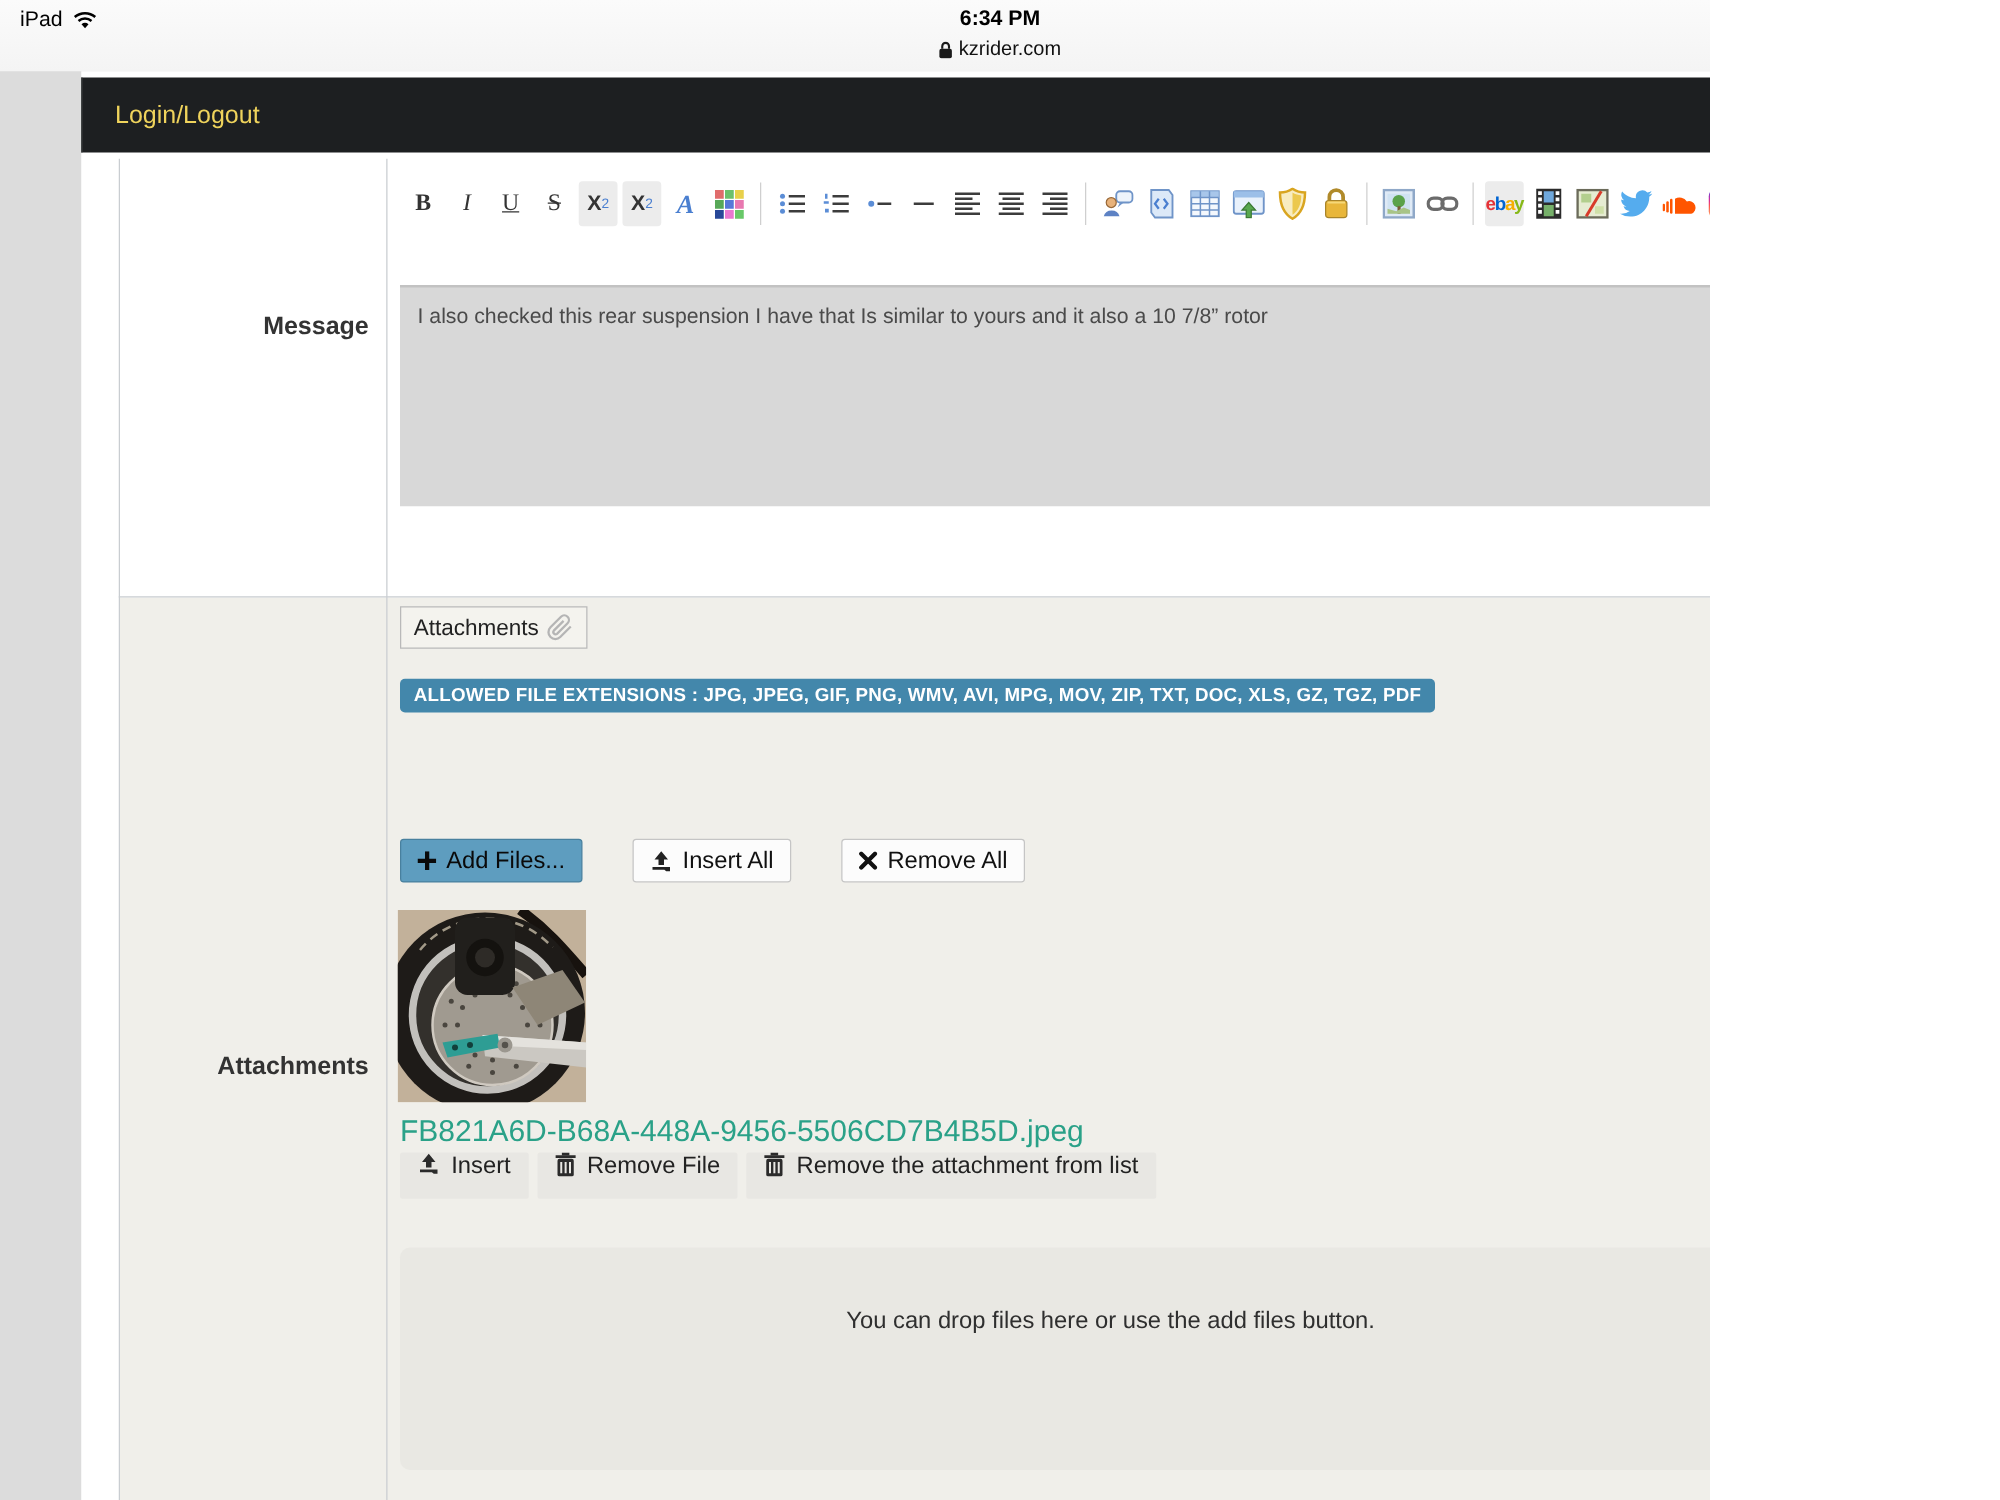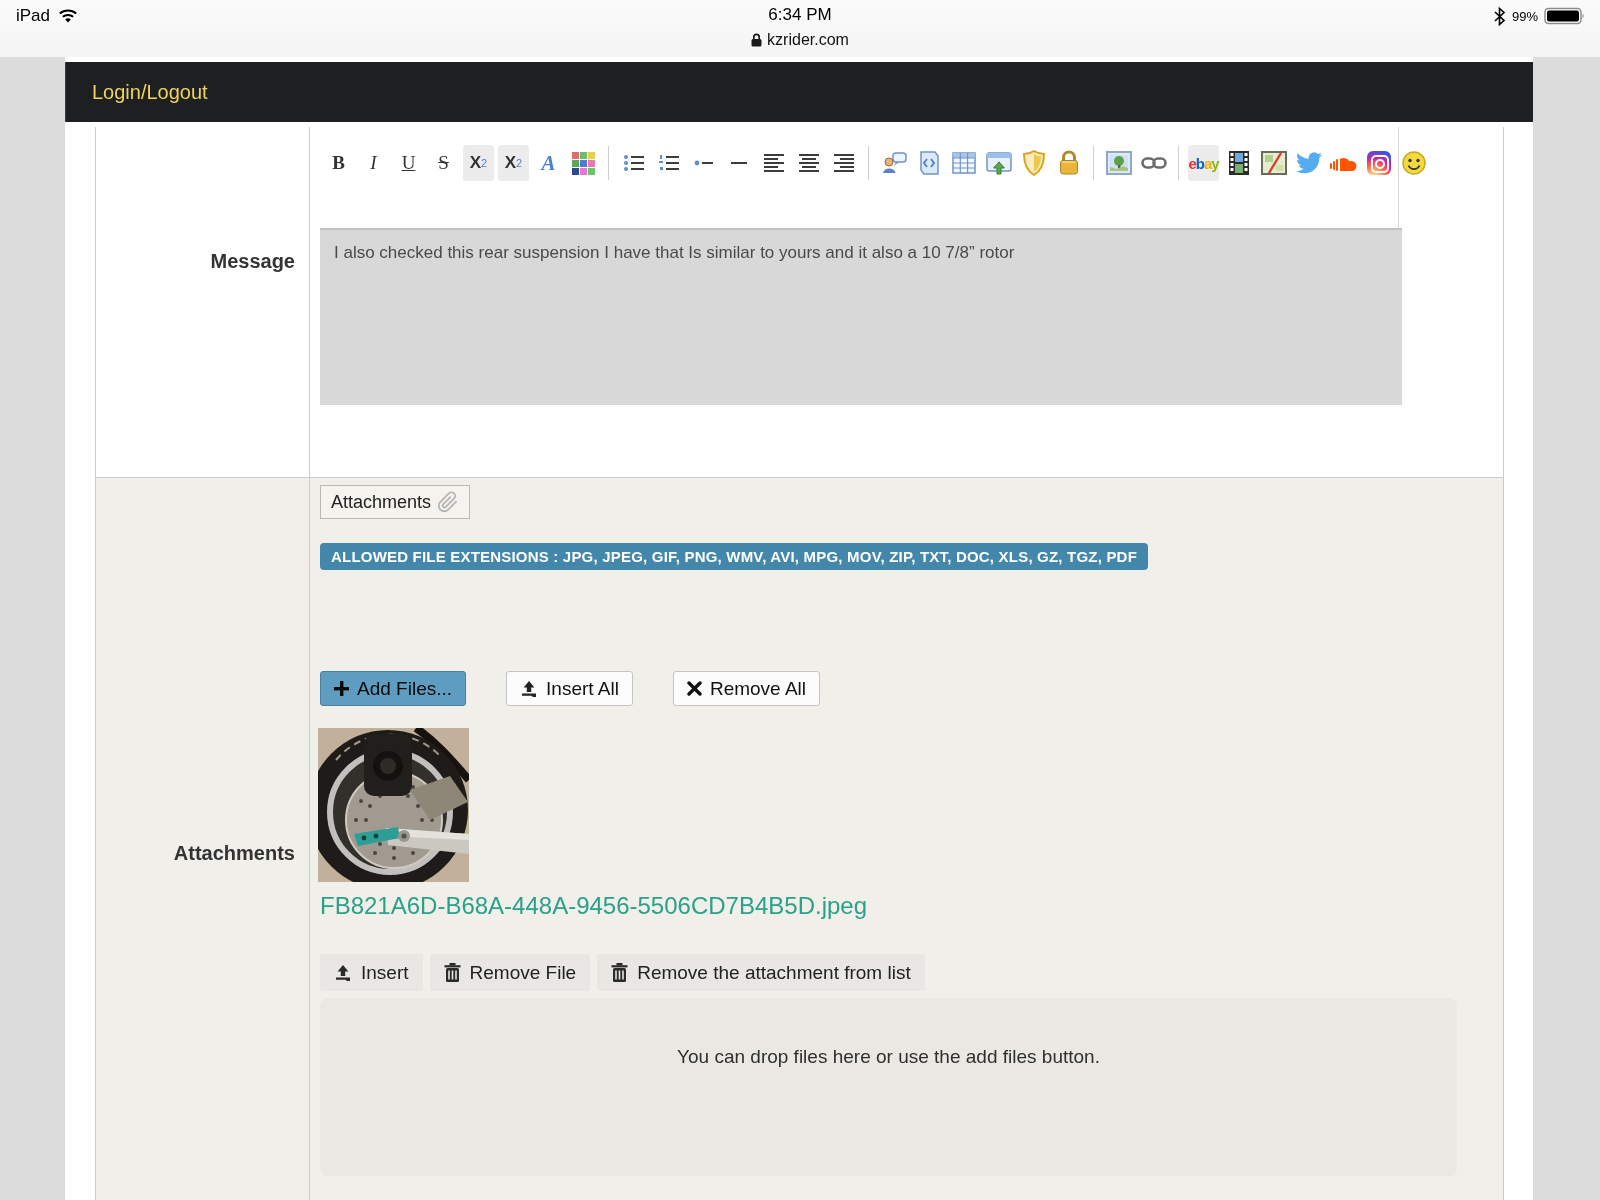--- a/index.html
+++ b/index.html
@@ -1,23 +1,23 @@
 <!DOCTYPE html>
 <html><head>
 <meta charset="utf-8">
 <style>
   * { margin:0; padding:0; box-sizing:border-box; }
   html,body { width:1600px; height:1200px; font-family:"Liberation Sans",sans-serif; }
-  #screen { position:relative; width:1600px; height:1200px; background:#dcdcdc; overflow:hidden; }
+  #screen { position:relative; width:1368px; height:1200px; background:#dcdcdc; overflow:hidden; }
 
   
   .statusbar { position:absolute; left:0; top:0; width:1600px; height:57px;
     background:linear-gradient(#fbfbfb,#f4f4f4); color:#000; }
   .sb-left { position:absolute; left:16px; top:6px; display:flex; align-items:center; gap:8px; font-size:17px; }
-  .sb-time { position:absolute; left:0; right:0; top:5px; text-align:center; font-size:17px; font-weight:normal; }
+  .sb-time { position:absolute; left:0; right:0; top:5px; text-align:center; font-size:17px; font-weight:bold; }
   .sb-site { position:absolute; left:0; right:0; top:31px; text-align:center; font-size:16px; color:#111;
     display:flex; justify-content:center; align-items:center; gap:5px; }
   .sb-right { position:absolute; right:14px; top:6px; display:flex; align-items:center; gap:6px; font-size:13px; }
 
   
   .page { position:absolute; left:65px; top:57px; width:1468px; height:1143px; background:#fff; }
 
   .nav { position:absolute; left:65px; top:62px; width:1468px; height:60px; background:#1d1f21;
     display:flex; align-items:stretch; color:#efd35c; font-size:20px; }
   .nav-item { display:flex; align-items:center; gap:9px; padding:0 26px; cursor:pointer; }
@@ -61,22 +61,22 @@
     background:#f4f3ee; border:1px solid #b9b9b9; display:flex; align-items:center; gap:6px;
     font-size:18px; color:#222; cursor:pointer; }
   .badge { position:absolute; left:320px; height:27px; background:#4387ab; color:#fff;
     font-size:15px; font-weight:bold; display:inline-flex; align-items:center;
     padding:0 11px; border-radius:4px; letter-spacing:.2px; }
   .btnrow { position:absolute; left:320px; top:671px; display:flex; gap:40px; }
   .btn { height:35px; display:inline-flex; align-items:center; gap:8px; padding:0 13px;
     font-size:19px; border-radius:3px; cursor:pointer; }
   .btn-blue { background:#5e9dbf; border:1px solid #48809e; color:#0a0a0a; }
   .btn-lite { background:#fcfcfc; border:1px solid #c5c5c5; color:#111; }
-  .filebtn { height:37px; display:inline-flex; align-items:center; gap:9px; padding:0 14px;
-    background:#e8e7e3; border:0; border-radius:2px; font-size:19px; color:#222; cursor:pointer;margin-top:32px; }
+  .filebtn { height:37px; display:inline-flex; gap:9px; padding:0 14px;
+    background:#e8e7e3; border:0; border-radius:2px; font-size:19px; color:#222; cursor:pointer; }
   .filerow { position:absolute; left:320px; top:922px; display:flex; gap:7px; }
   .filename { position:absolute; left:320px; top:892px; font-size:24px; color:#2aa188; cursor:pointer; }
   .thumb { position:absolute; left:318px; top:728px; width:151px; height:154px; overflow:hidden; cursor:pointer; }
   .dropzone { position:absolute; left:320px; top:998px; width:1137px; height:178px;
     background:#e9e8e3; border-radius:8px; }
   .dropzone span { display:block; text-align:center; margin-top:48px; font-size:19px; color:#2f2f2f; }
 
   .x-glyph { font-weight:bold; font-size:17px; }
 
   .insta { width:24px; height:24px; border-radius:6px; position:relative;

